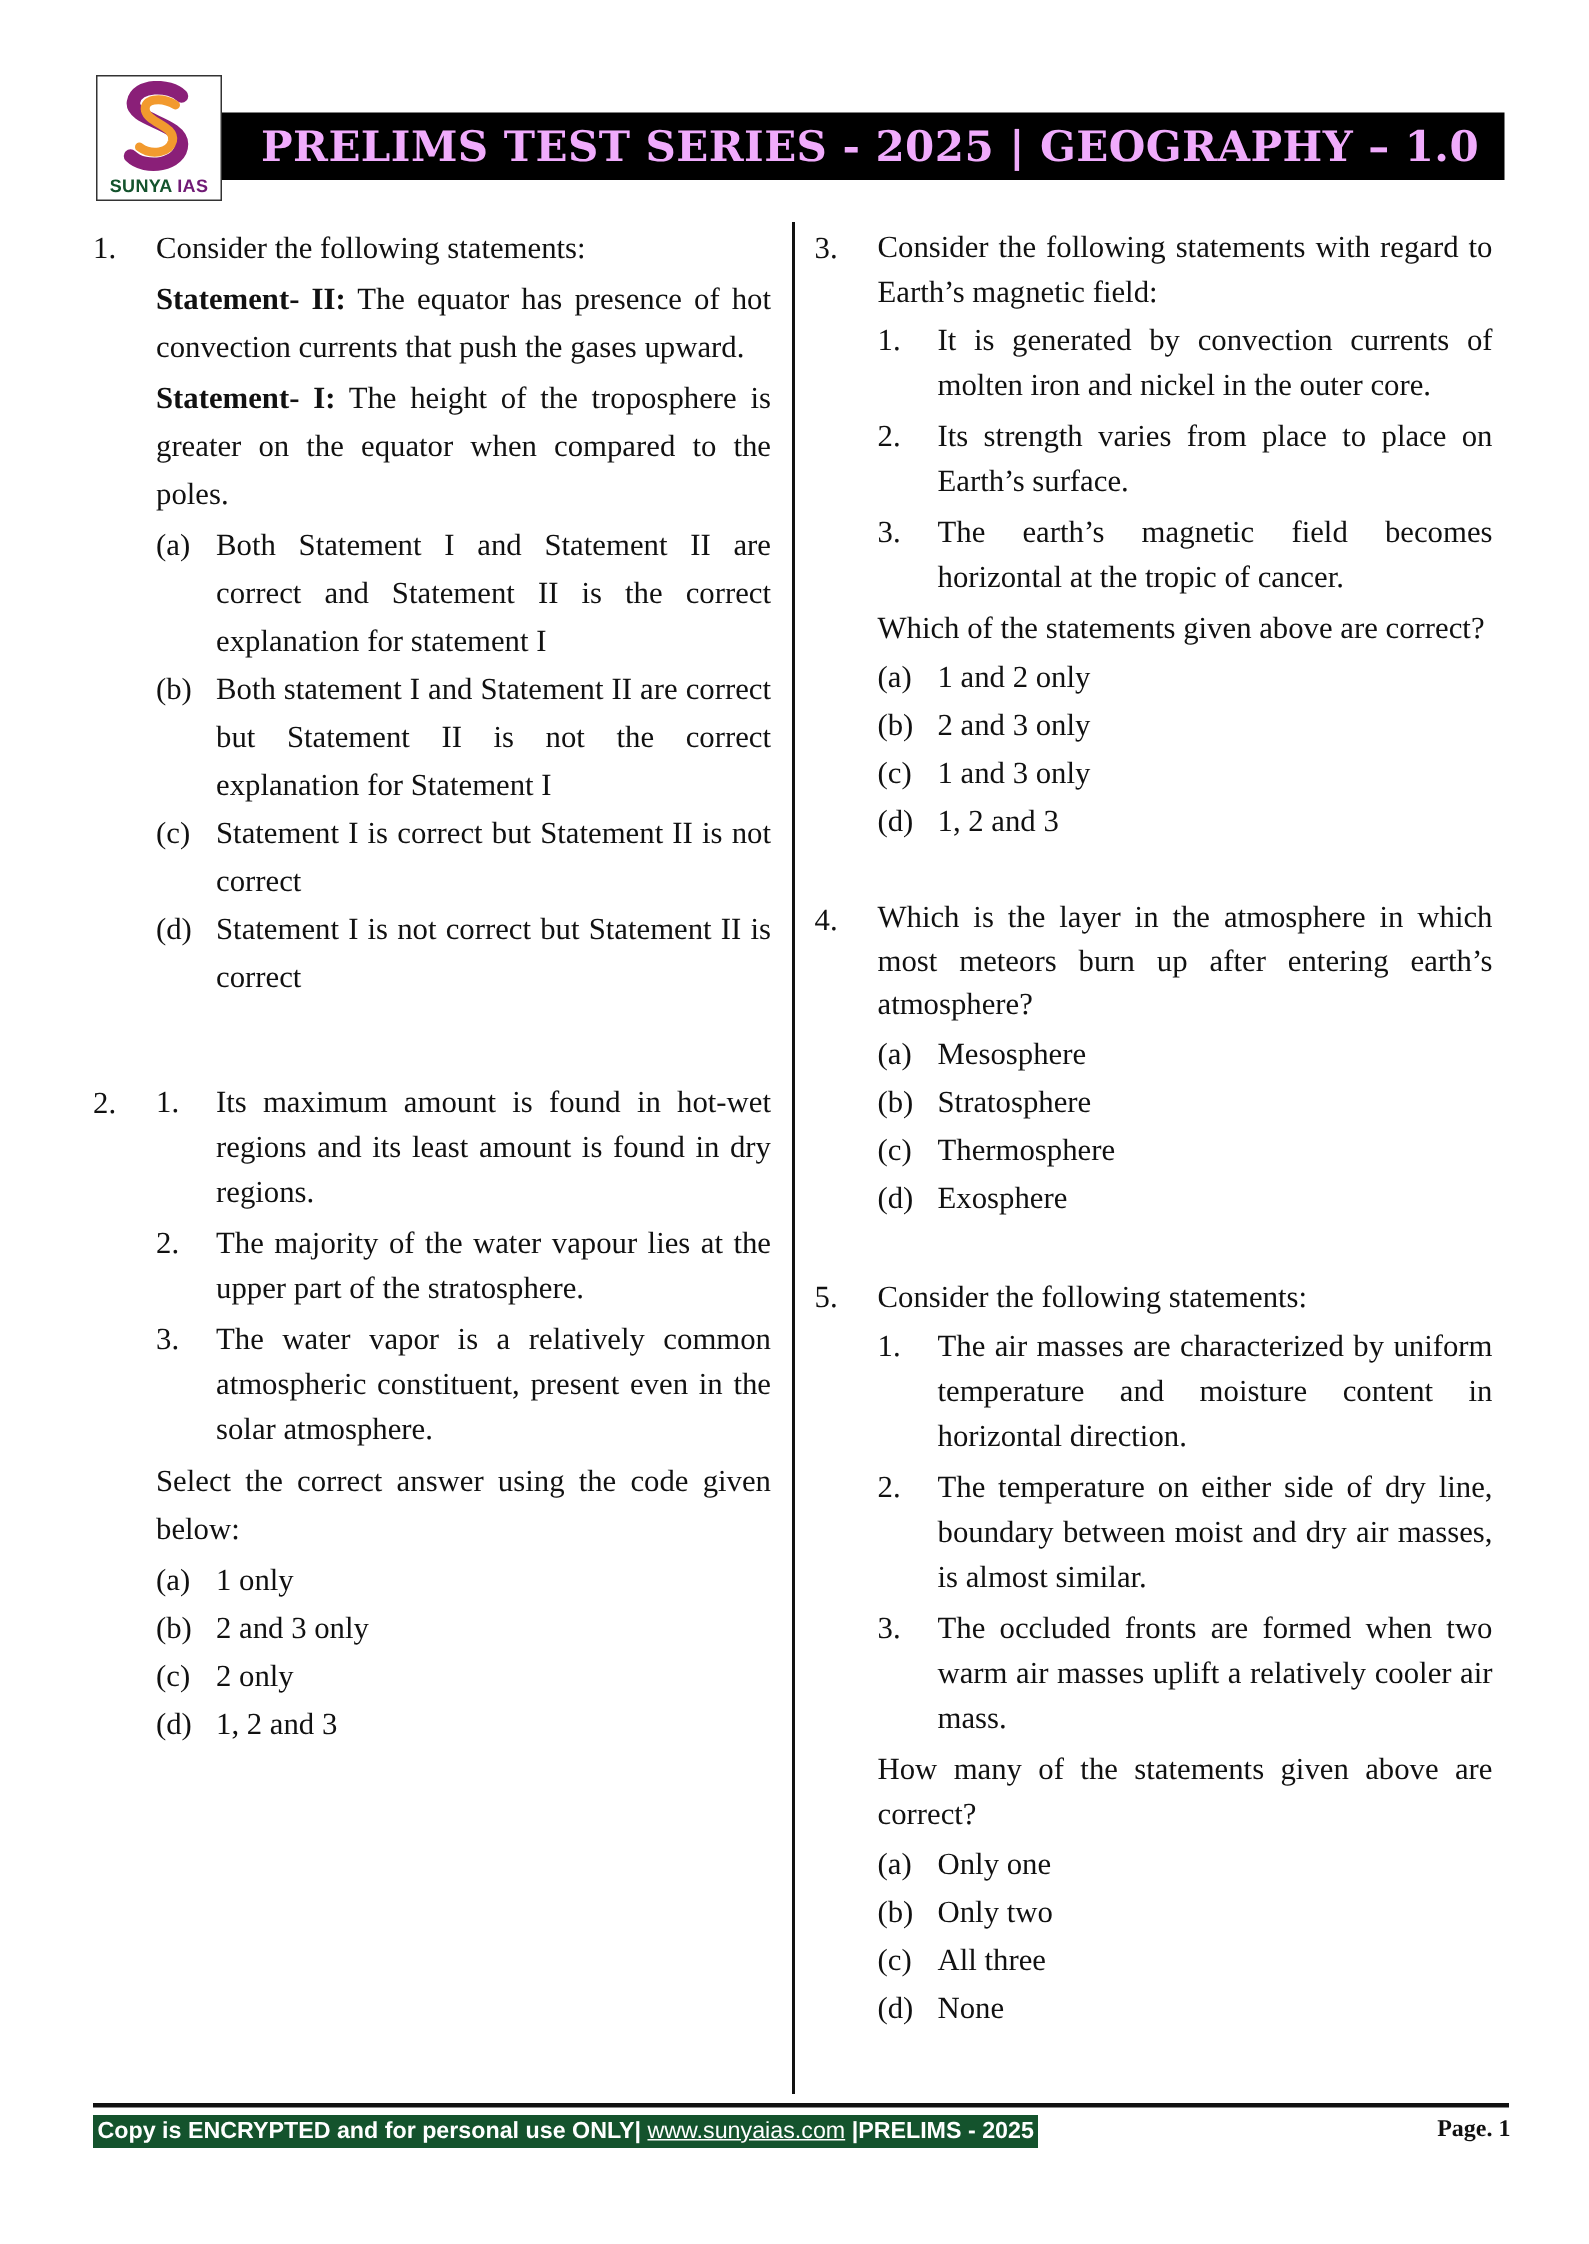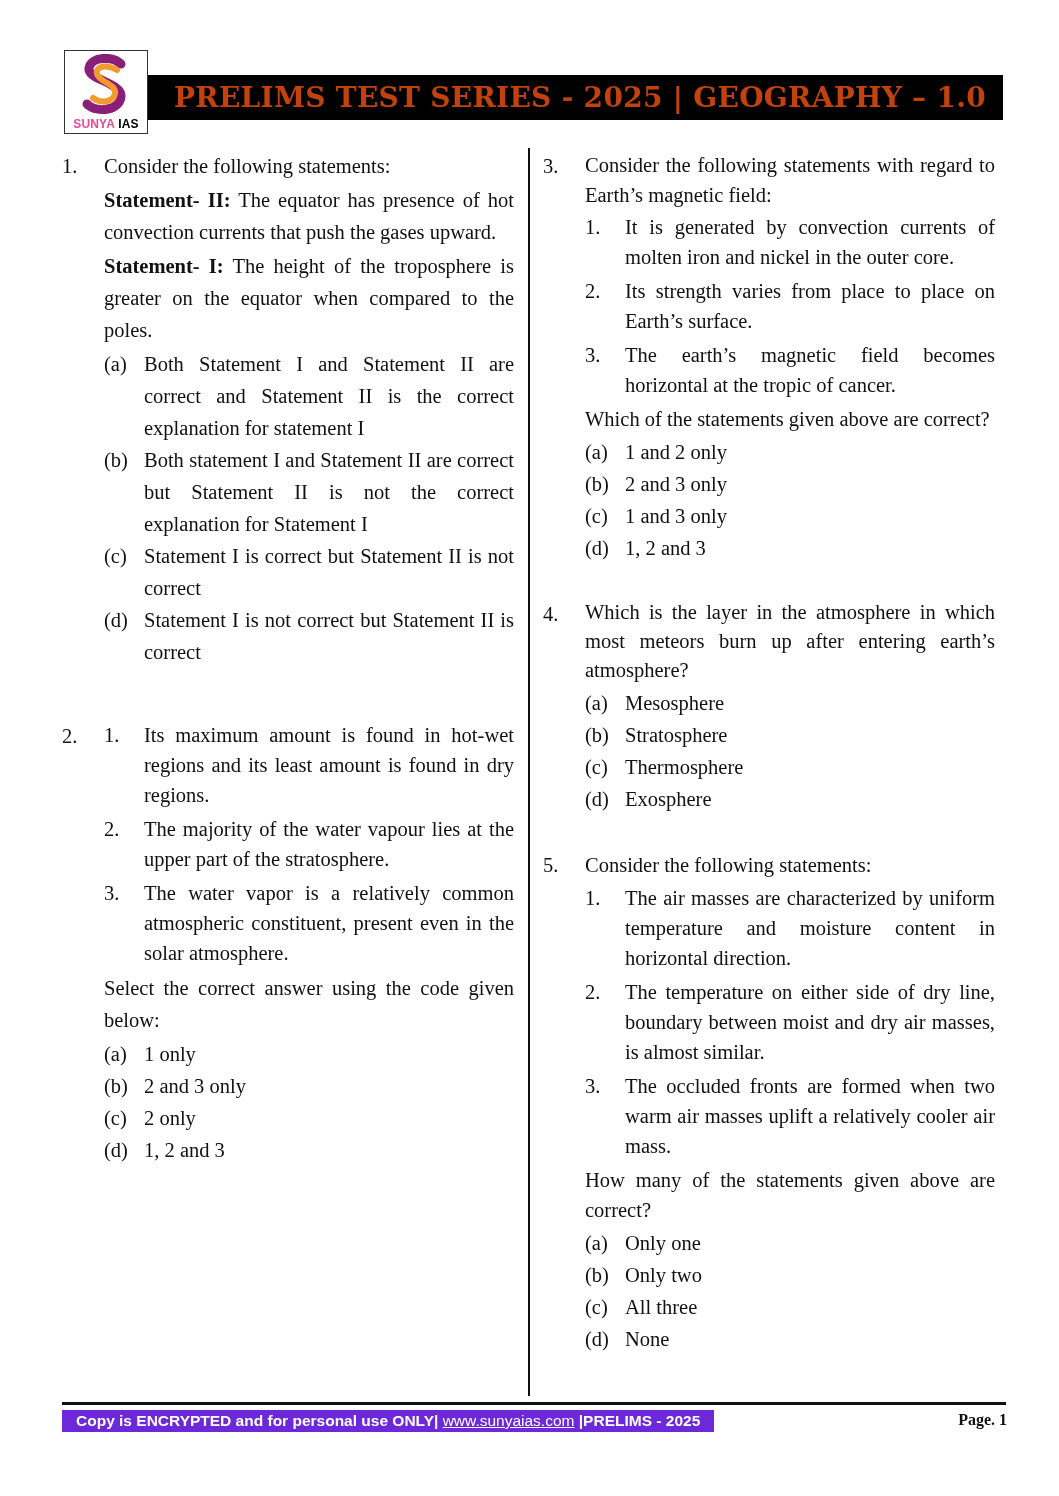--- a/index.html
+++ b/index.html
@@ -3,41 +3,41 @@
 <meta charset="utf-8">
 <style>
   html, body { margin: 0; padding: 0; background: #ffffff; }
   body { width: 1059px; height: 1496px; position: relative; overflow: hidden;
          font-family: "Liberation Serif", serif; color: #111; }
   .logo { position: absolute; left: 64px; top: 50px; width: 84px; height: 84px;
           border: 1.5px solid #333; box-sizing: border-box; background: #fff; }
   .logo svg { position: absolute; left: 12px; top: 3px; }
   .logo-text { position: absolute; left: 0; right: 0; bottom: 2px; text-align: center;
                font-family: "Liberation Sans", sans-serif; font-size: 12px; font-weight: bold; letter-spacing: 0.2px; }
-  .logo-text .s1 { color: #ec4899; }
-  .logo-text .s2 { color: #000000; }
+  .logo-text .s1 { color: #14532d; }
+  .logo-text .s2 { color: #701a75; }
   .title-bar { position: absolute; left: 148px; top: 75px; width: 855px; height: 45px; background: #000;
-               color: #c2410c; font-family: "DejaVu Serif", serif; font-weight: bold; font-size: 28px;
+               color: #f0abfc; font-family: "DejaVu Serif", serif; font-weight: bold; font-size: 28px;
                line-height: 45px; padding-left: 26px; box-sizing: border-box; letter-spacing: 0.3px; white-space: nowrap; }
   .col { position: absolute; top: 150px; font-size: 20.5px; line-height: 32px; }
   .col.left { left: 62px; width: 452px; }
   .col.right { left: 543px; width: 452px; }
   .divider { position: absolute; left: 528px; top: 148px; width: 2px; height: 1248px; background: #111; }
   .q { position: relative; padding-left: 42px; margin-bottom: 34px; }
   .qnum { position: absolute; left: 0; top: 0; }
   .p { text-align: justify; margin: 0 0 2px 0; }
   .stmt { position: relative; padding-left: 40px; text-align: justify; line-height: 30px; margin: 2px 0 4px 0; }
   .stmt .n { position: absolute; left: 0; top: 0; }
   .opt { position: relative; padding-left: 40px; text-align: justify; margin: 0; }
   .opt .n { position: absolute; left: 0; top: 0; }
   b { font-weight: bold; }
   .footer-rule { position: absolute; left: 62px; top: 1402px; width: 944px; height: 3px; background: #111; }
-  .footer { position: absolute; left: 62px; top: 1410px; height: 22px; background: #6d28d9; color: #fff;
+  .footer { position: absolute; left: 62px; top: 1410px; height: 22px; background: #14532d; color: #fff;
             font-family: "Liberation Sans", sans-serif; font-size: 15.5px; font-weight: bold; line-height: 22px;
-            padding: 0 14px; white-space: nowrap; }
+            padding: 0 3px; white-space: nowrap; }
   .footer .link { font-weight: normal; text-decoration: underline; }
   .page-no { position: absolute; right: 52px; top: 1411px; font-family: "Liberation Serif", serif; font-weight: bold; font-size: 16px; }
 </style>
 </head>
 <body>
 
 <div class="logo">
   <svg width="58" height="62" viewBox="0 0 58 62">
     <path d="M44 10 C36 2, 14 2, 12 14 C10 26, 44 28, 44 42 C44 56, 20 60, 10 50" fill="none" stroke="#8a1f78" stroke-width="9" stroke-linecap="round"></path>
     <path d="M40 16 C30 10, 18 12, 20 20 C22 28, 40 30, 38 40 C36 48, 24 50, 16 44" fill="none" stroke="#f29a2e" stroke-width="6" stroke-linecap="round"></path>

